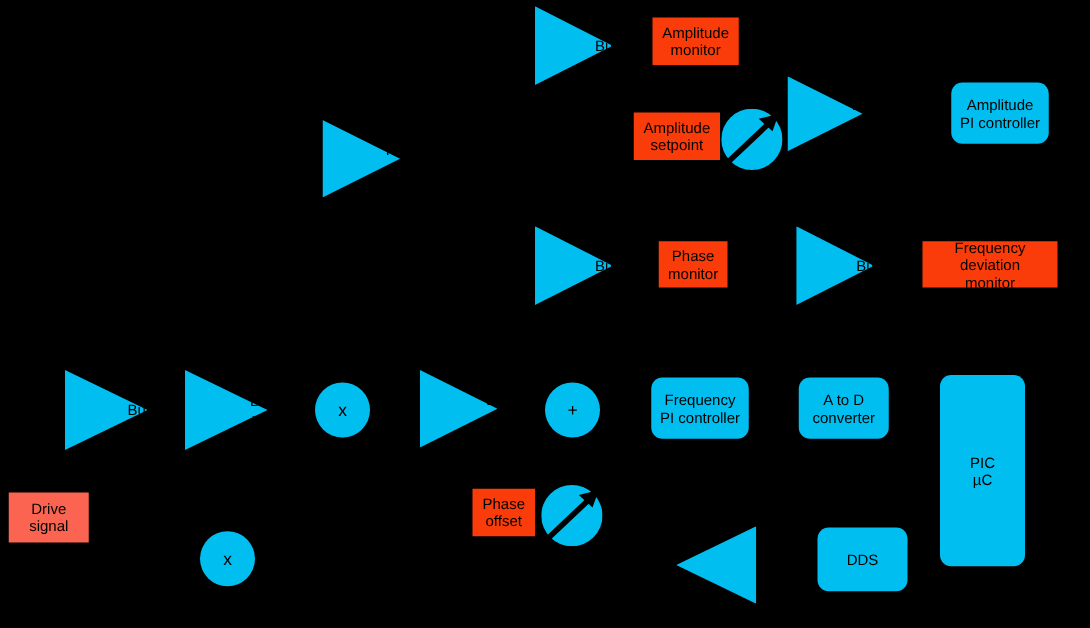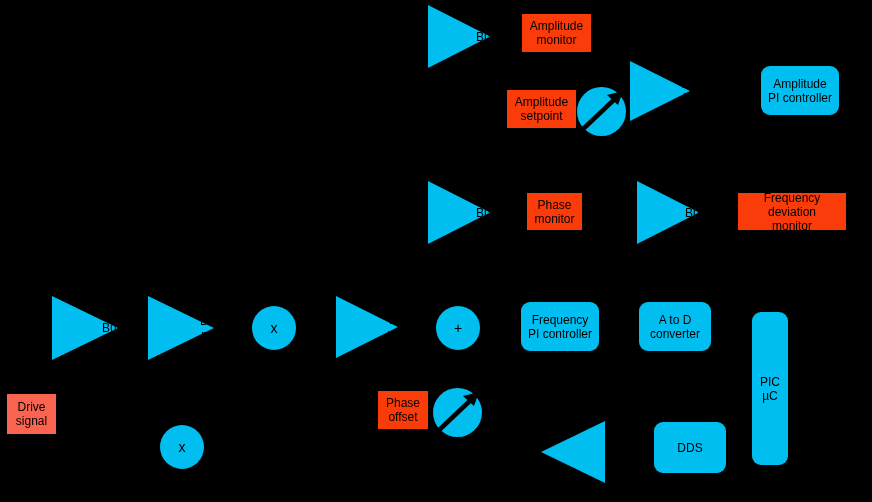--- a/index.html
+++ b/index.html
@@ -91,21 +91,21 @@
     top: 0;
     display: block;
   }
 </style>
 </head>
 <body>
 
 <div id="canvas">
 
 
-  <div class="node annot-soft" style="left:7px;top:394px;width:49px;height:40px;">
+  <div class="node annot-soft" style="left:7px;top:394px;width:64px;height:40px;">
     <div class="label">Drive
 signal</div>
   </div>
 
   <div class="tri right" style="left:52px;top:296px;width:66px;height:64px;">
     <svg width="66" height="64" viewBox="0 0 66 64">
       <polygon points="0,0 66,32 0,64" fill="#00BFF0"></polygon>
     </svg>
     <div class="label">Buffer</div>
   </div>
@@ -131,20 +131,27 @@
       <polygon points="0,0 62,31 0,62" fill="#00BFF0"></polygon>
     </svg>
     <div class="label">Low
 pass</div>
   </div>
 
   <div class="node circle" style="left:436px;top:306px;width:44px;height:44px;">
     <div class="label">+</div>
   </div>
 
+  <div class="tri right" style="left:258px;top:96px;width:62px;height:62px;">
+    <svg width="62" height="62" viewBox="0 0 62 62">
+      <polygon points="0,0 62,31 0,62" fill="#00BFF0"></polygon>
+    </svg>
+    <div class="label">RMS
+→DC</div>
+  </div>
 
   <div class="tri right" style="left:428px;top:5px;width:62px;height:63px;">
     <svg width="62" height="63" viewBox="0 0 62 63">
       <polygon points="0,0 62,31.5 0,63" fill="#00BFF0"></polygon>
     </svg>
     <div class="label">Buffer</div>
   </div>
 
   <div class="tri right" style="left:428px;top:181px;width:62px;height:63px;">
     <svg width="62" height="63" viewBox="0 0 62 63">
@@ -229,18 +236,18 @@
 
   <div class="node block" style="left:639px;top:302px;width:72px;height:49px;">
     <div class="label">A to D
 converter</div>
   </div>
 
   <div class="node block" style="left:639px;top:422px;width:72px;height:51px;margin-left:15px;">
     <div class="label">DDS</div>
   </div>
 
-  <div class="node block" style="left:752px;top:312px;width:36px;height:153px;">
+  <div class="node block" style="left:752px;top:300px;width:68px;height:153px;">
     <div class="label">PIC
 µC</div>
   </div>
 
 </div>
 
 </body></html>

